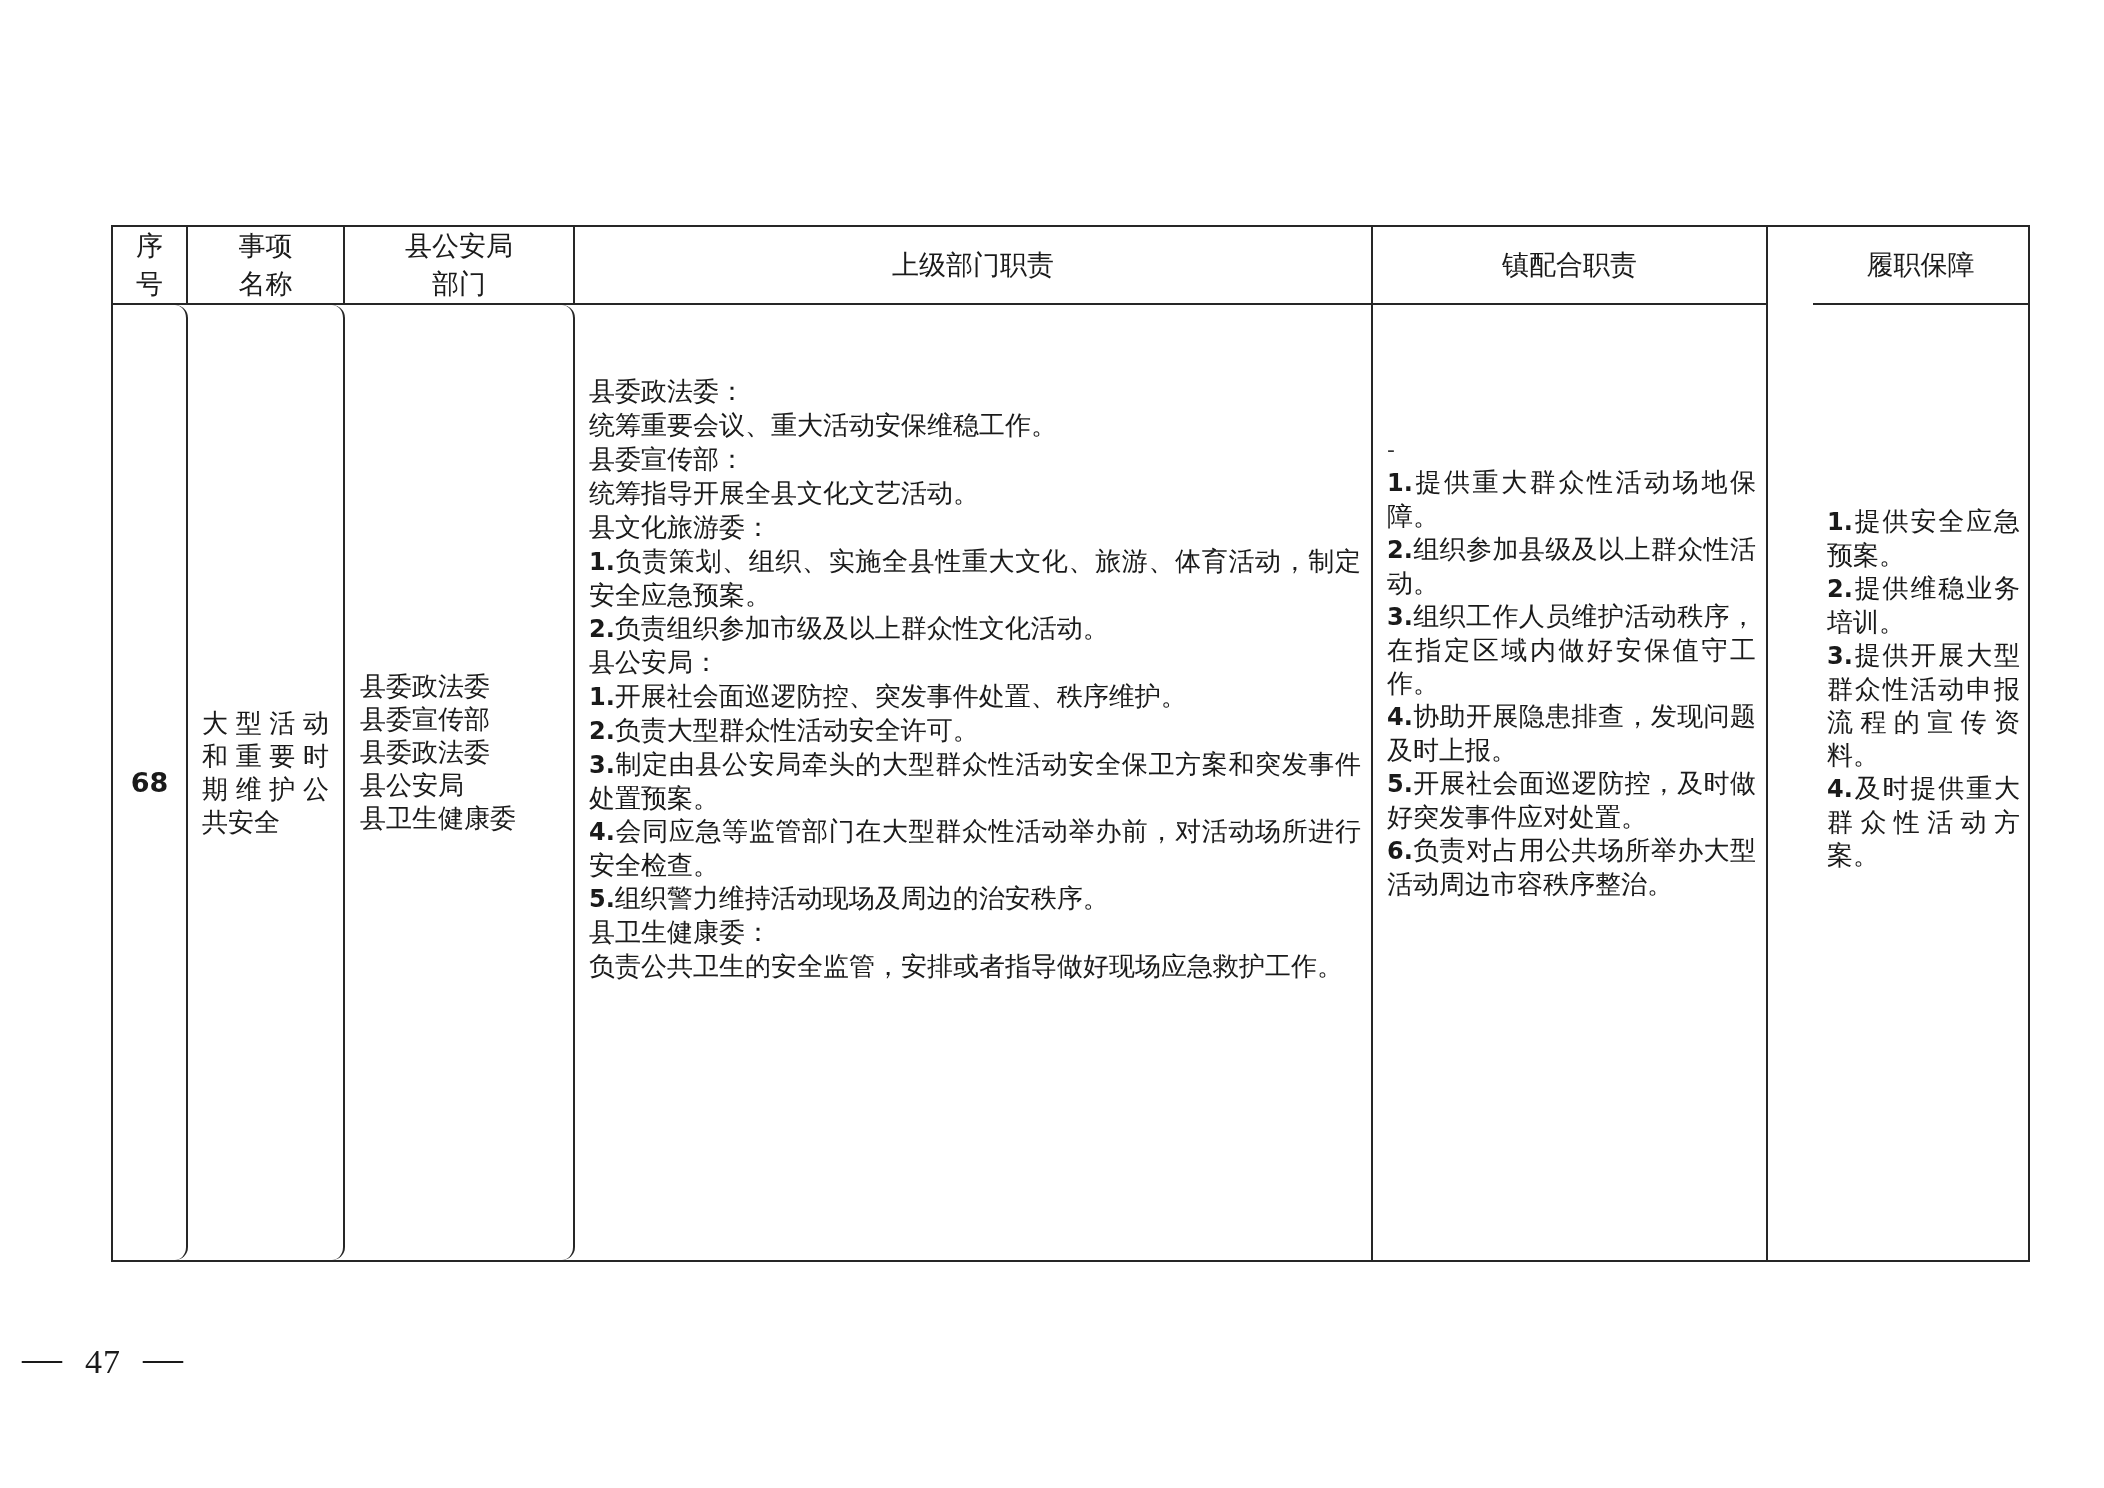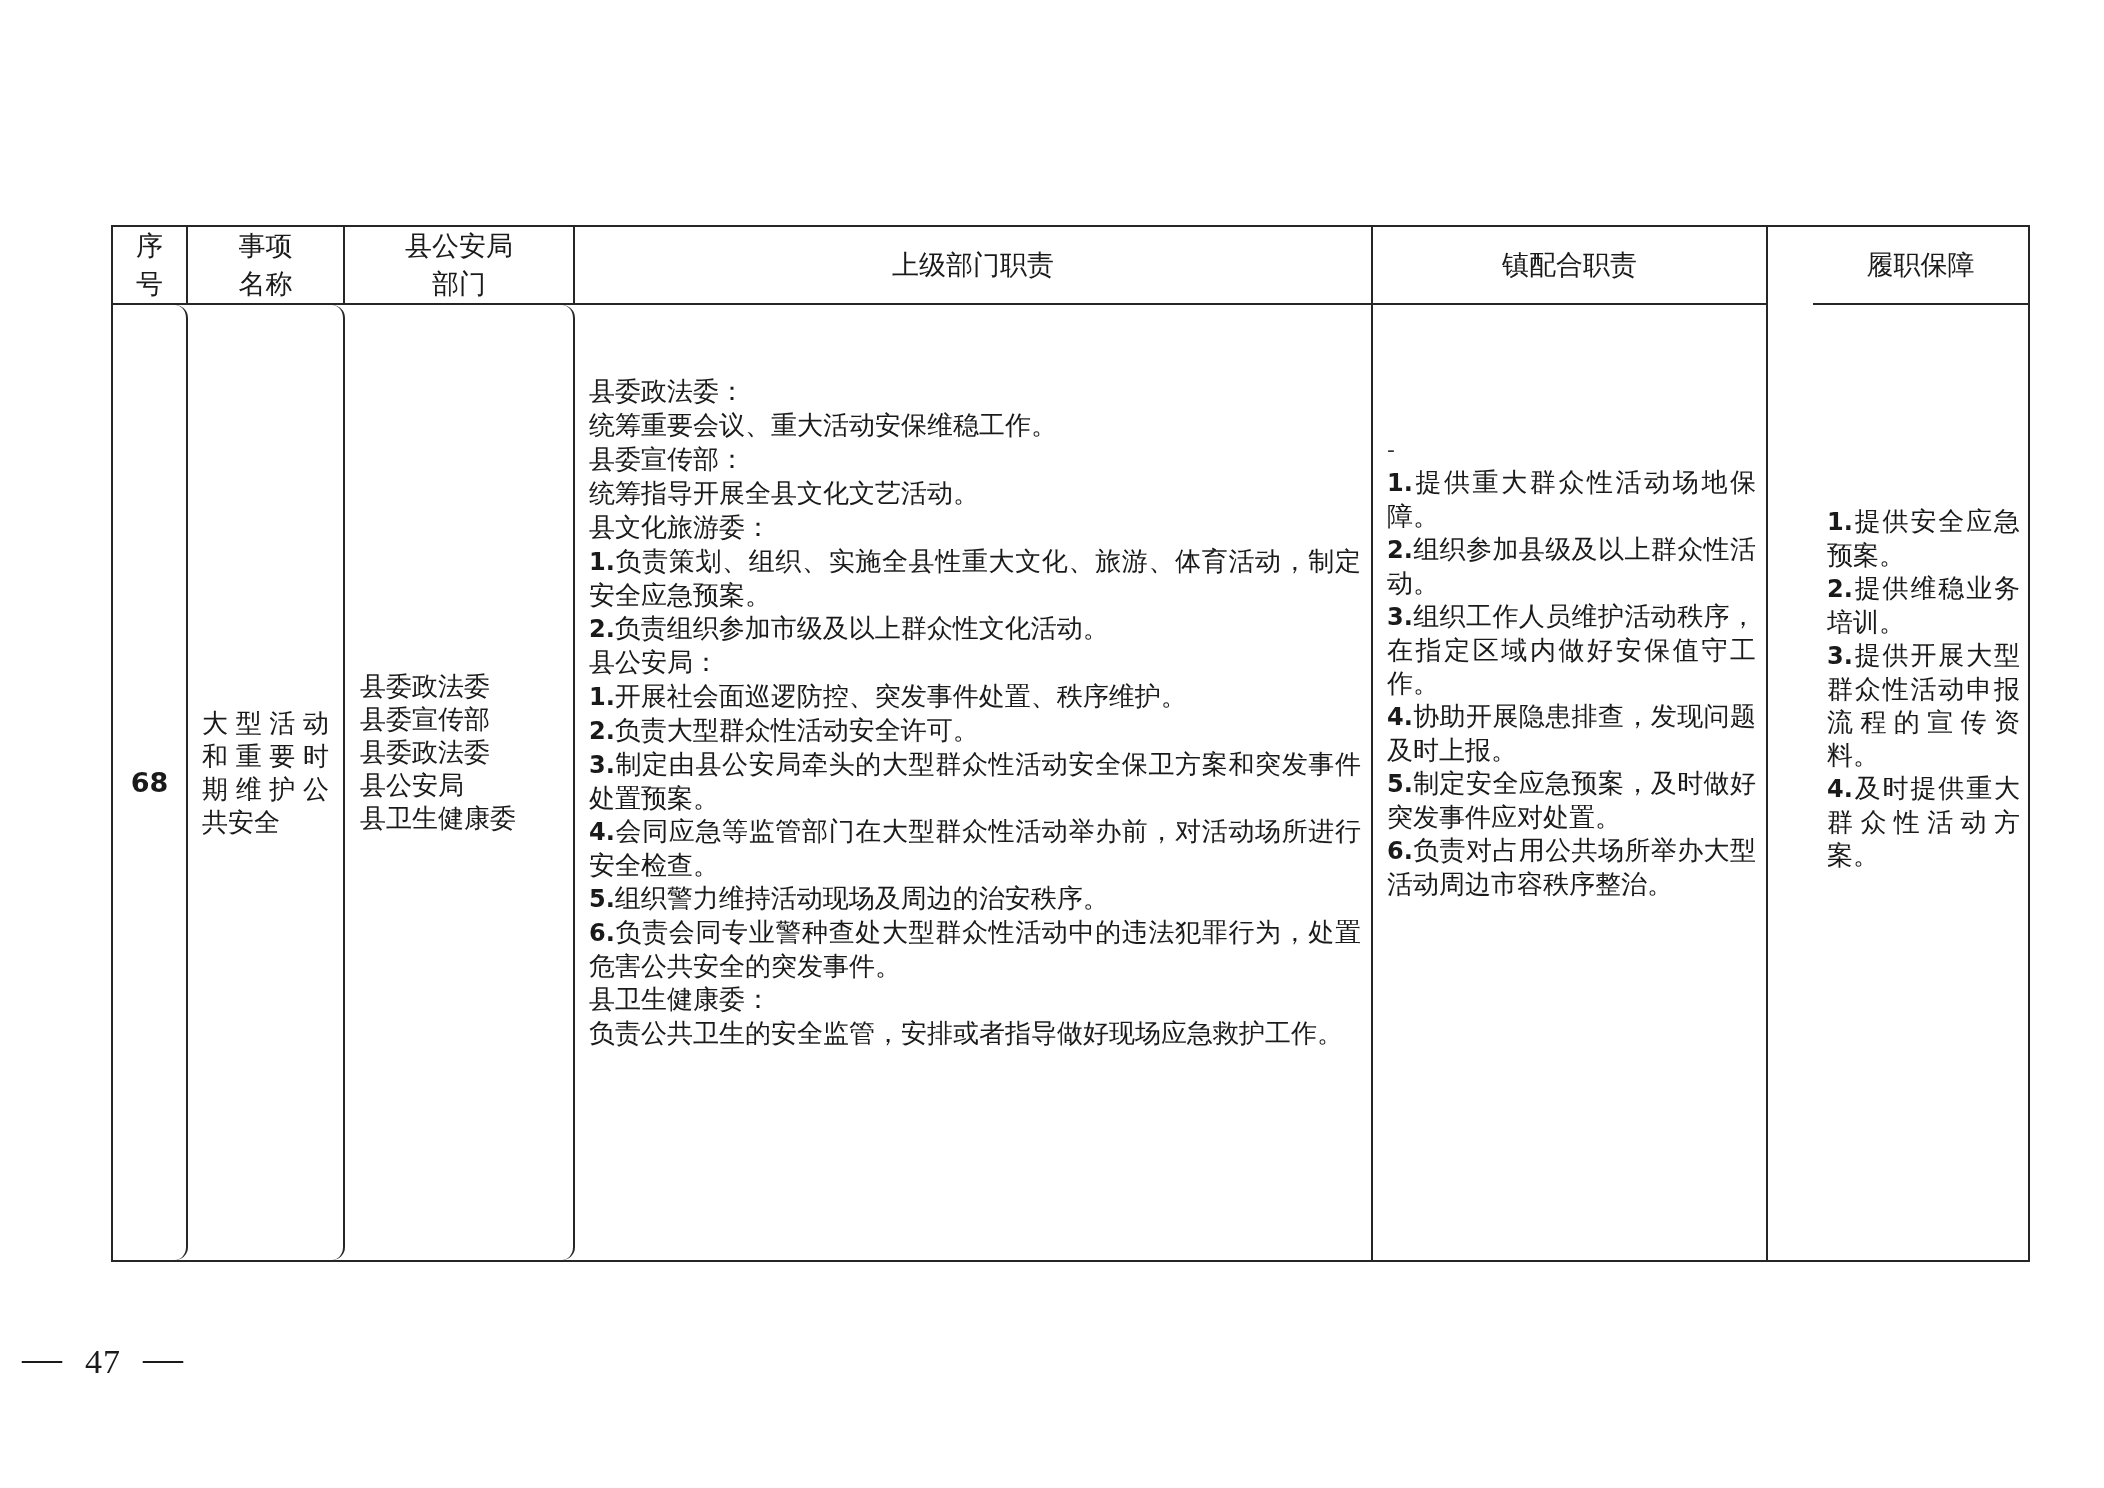--- a/index.html
+++ b/index.html
@@ -142,32 +142,31 @@
       <p class="para"><span class="num"></span><span>统筹指导开展全县文化文艺活动。</span></p>
       <p class="para"><span class="num"></span><span>县文化旅游委：</span></p>
       <p class="para"><span class="num">1.</span><span>负责策划、组织、实施全县性重大文化、旅游、体育活动，制定安全应急预案。</span></p>
       <p class="para"><span class="num">2.</span><span>负责组织参加市级及以上群众性文化活动。</span></p>
       <p class="para"><span class="num"></span><span>县公安局：</span></p>
       <p class="para"><span class="num">1.</span><span>开展社会面巡逻防控、突发事件处置、秩序维护。</span></p>
       <p class="para"><span class="num">2.</span><span>负责大型群众性活动安全许可。</span></p>
       <p class="para"><span class="num">3.</span><span>制定由县公安局牵头的大型群众性活动安全保卫方案和突发事件处置预案。</span></p>
       <p class="para"><span class="num">4.</span><span>会同应急等监管部门在大型群众性活动举办前，对活动场所进行安全检查。</span></p>
       <p class="para"><span class="num">5.</span><span>组织警力维持活动现场及周边的治安秩序。</span></p>
-      <p class="para"><span class="num">6.</span><span>负责会同专业警种查处大型群众性活动中的违法犯罪行为，处置危害公共安全的突发事件。</span></p>
       <p class="para"><span class="num"></span><span>县卫生健康委：</span></p>
       <p class="para"><span class="num"></span><span>负责公共卫生的安全监管，安排或者指导做好现场应急救护工作。</span></p>
     </div>
 
     <div class="cell town">
       <div class="stray">-</div>
       <p class="para"><span class="num">1.</span><span>提供重大群众性活动场地保障。</span></p>
       <p class="para"><span class="num">2.</span><span>组织参加县级及以上群众性活动。</span></p>
       <p class="para"><span class="num">3.</span><span>组织工作人员维护活动秩序，在指定区域内做好安保值守工作。</span></p>
       <p class="para"><span class="num">4.</span><span>协助开展隐患排查，发现问题及时上报。</span></p>
-      <p class="para"><span class="num">5.</span><span>制定安全应急预案，及时做好突发事件应对处置。</span></p>
+      <p class="para"><span class="num">5.</span><span>开展社会面巡逻防控，及时做好突发事件应对处置。</span></p>
       <p class="para"><span class="num">6.</span><span>负责对占用公共场所举办大型活动周边市容秩序整治。</span></p>
     </div>
 
     <div class="cell guar last">
       <p class="para"><span class="num">1.</span><span>提供安全应急预案。</span></p>
       <p class="para"><span class="num">2.</span><span>提供维稳业务培训。</span></p>
       <p class="para"><span class="num">3.</span><span>提供开展大型群众性活动申报流程的宣传资料。</span></p>
       <p class="para"><span class="num">4.</span><span>及时提供重大群众性活动方案。</span></p>
     </div>
 

